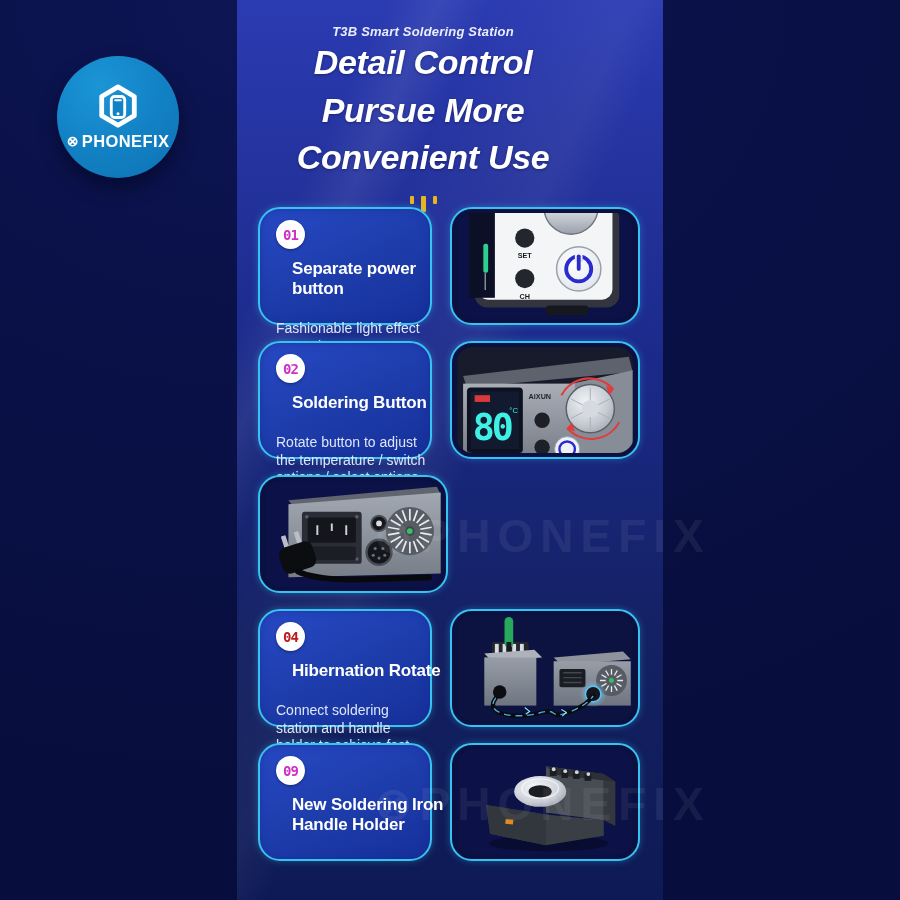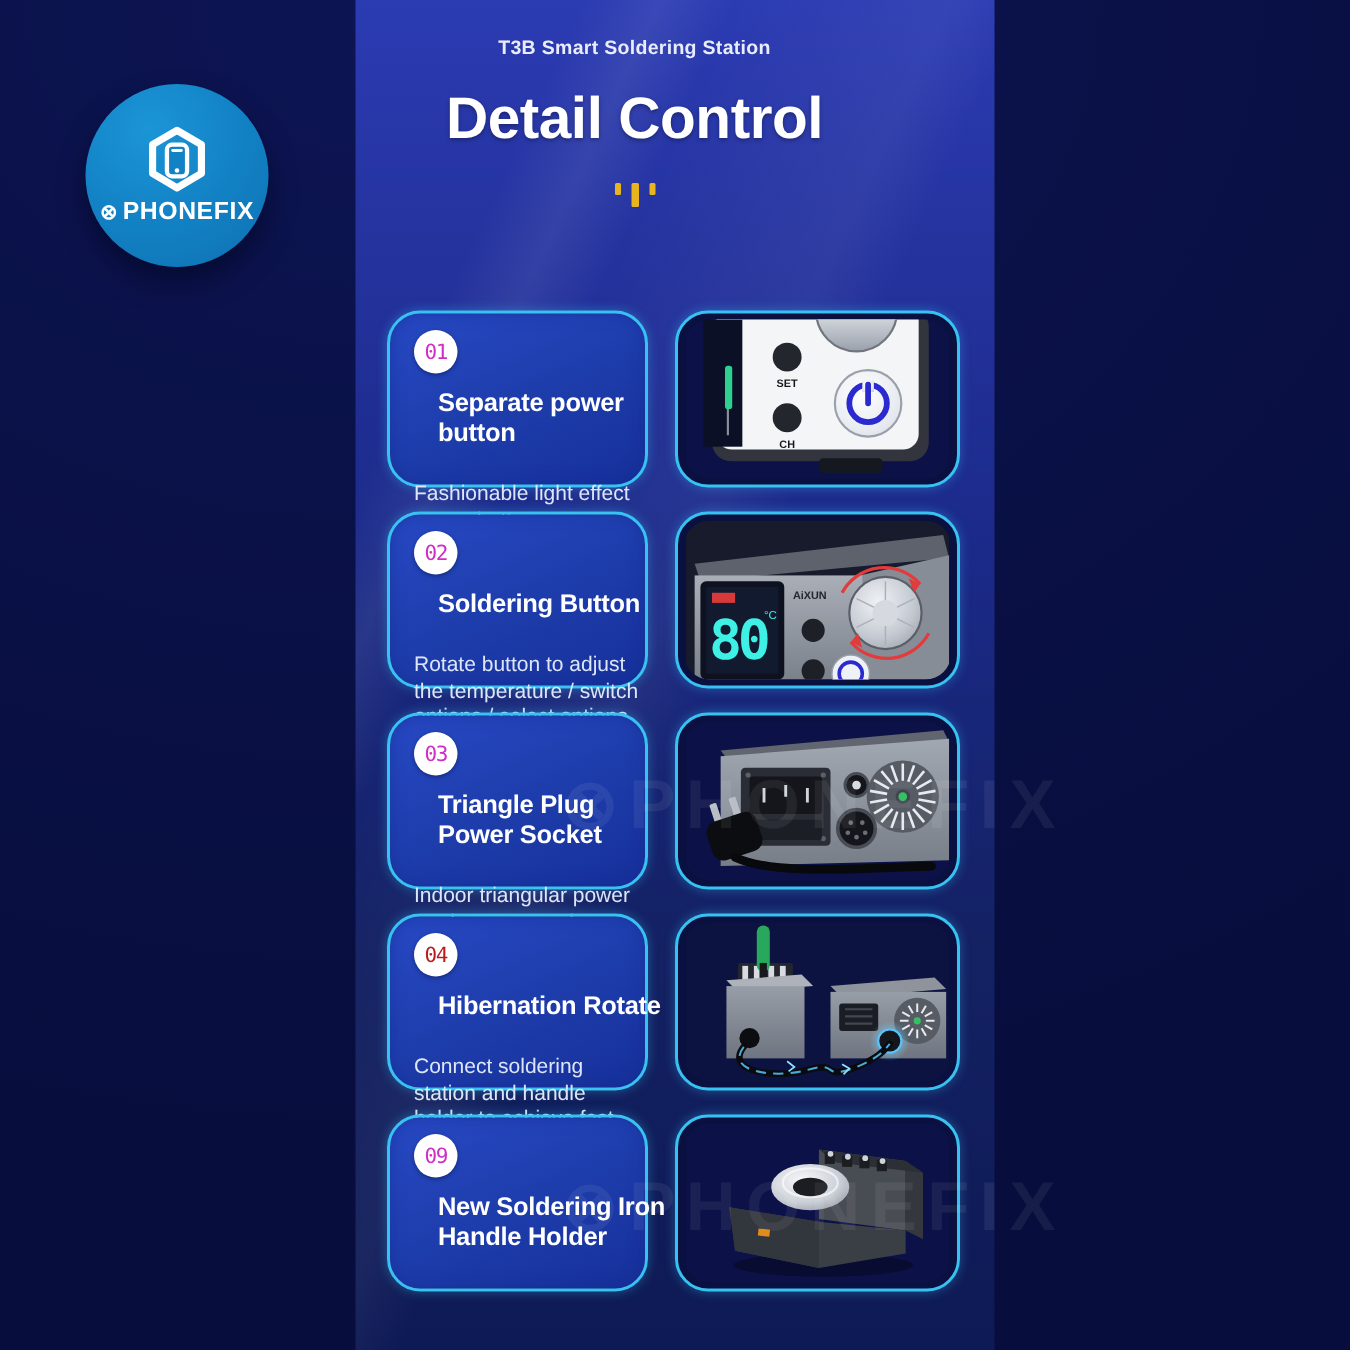--- a/index.html
+++ b/index.html
@@ -17,39 +17,39 @@
   
   .logo { position:absolute; left:57px; top:56px; width:122px; height:122px; border-radius:50%;
     background: radial-gradient(90% 90% at 35% 25%, #1b95d6 0%, #1282c5 55%, #0f74b5 100%);
     box-shadow: 0 10px 18px rgba(2,6,30,0.55);
     display:flex; flex-direction:column; align-items:center; justify-content:center; }
   .logo svg { width:46px; height:46px; margin-bottom:2px; }
   .logo-text { color:#fff; font-weight:bold; font-size:16.5px; letter-spacing:0.4px; display:flex; align-items:center; gap:3px; }
   .logo-x { font-size:14px; font-weight:bold; }
 
   
-  .header { position:absolute; left:237px; top:0; width:372px; text-align:center; color:#fff; }
+  .header { position:absolute; left:237px; top:0; width:372px; text-align:center; color:#fff;font-style:italic; }
   .eyebrow { margin-top:24px; font-size:13px; font-weight:bold; color:#e9edfb; letter-spacing:0.2px; }
-  .title { font-size:39px; font-weight:bold; letter-spacing:-0.3px; line-height:1.4; margin-top:14px; text-shadow:0 1px 3px rgba(0,0,20,0.35); }
+  .title { font-size:34px; font-weight:bold; letter-spacing:-0.3px; line-height:1.4; margin-top:0; text-shadow:0 1px 3px rgba(0,0,20,0.35); }
   .quote-icon { margin:14px auto 0; display:flex; justify-content:center; align-items:flex-start; gap:7px; height:20px; }
   .quote-icon i { display:block; background:#e9b51f; border-radius:1px; }
   .quote-icon .b1 { width:4px; height:8px; }
   .quote-icon .b2 { width:5px; height:16px; }
   .quote-icon .b3 { width:4px; height:8px; }
 
   
   .rows { position:absolute; left:258px; top:207px; width:384px; }
   .row { position:relative; display:flex; gap:18px; height:118px; margin-bottom:16px; }
   .text-card { width:174px; height:118px; border-radius:22px; border:2px solid #38c2f2;
     background: linear-gradient(155deg, #2749c4 0%, #1d3caa 55%, #16309a 100%);
     box-shadow: 0 0 7px rgba(56,194,242,0.35), inset 0 0 10px rgba(20,40,140,0.5);
     padding:11px 12px 0 16px; }
   .badge { width:29px; height:29px; border-radius:50%; background:#fff; display:flex; align-items:center; justify-content:center;
     box-shadow: 0 1px 3px rgba(0,0,30,0.4); }
-  .badge span { font-family:"DejaVu Sans Mono", monospace; font-weight:normal; font-size:14px; color:#cf2fc4; letter-spacing:-1px; }
+  .badge span { font-family:"DejaVu Sans Mono", monospace; font-weight:bold; font-size:14px; color:#cf2fc4; letter-spacing:-1px; }
   .badge.blue span { color:#b91c1c; }
   .card-title { color:#fff; font-size:17px; font-weight:bold; line-height:1.18; margin-top:10px; width:156px; letter-spacing:-0.2px;margin-left:16px; }
   .card-desc { color:#dde6f8; font-size:14px; line-height:1.25; margin-top:21px; width:152px; }
   .photo-card { width:190px; height:118px; border-radius:22px; border:2px solid #38c2f2;
     background:#0a1040; box-shadow: 0 0 7px rgba(56,194,242,0.35); padding:4px; overflow:hidden; }
   .photo-card svg { width:100%; height:100%; border-radius:17px; display:block; }
 
   .watermark { position:absolute; left:116px; top:34px; width:520px; font-size:46px; font-weight:bold;
     color:rgba(255,255,255,0.065); letter-spacing:7px; pointer-events:none; white-space:nowrap; z-index:5; }
 </style>
@@ -69,20 +69,21 @@
     <div class="logo-text">
       <span class="logo-x">⊗</span>
       <span>PHONEFIX</span>
     </div>
   </div>
 
   <div class="header">
     <div class="eyebrow">T3B Smart Soldering Station</div>
     <div class="title">
       <div>Detail Control</div>
+      <div>Pursue More Convenient Use</div>
     </div>
     <div class="quote-icon">
         <i class="b1"></i>
         <i class="b2"></i>
         <i class="b3"></i>
       </div>
   </div>
 
   <div class="rows">
 
@@ -173,27 +174,20 @@
           <circle cx="88" cy="76" r="8" fill="#1d2026"></circle>
           <circle cx="88" cy="104" r="8" fill="#1d2026"></circle>
           <circle cx="114" cy="106" r="13" fill="#eef1f5" stroke="#99a0ab"></circle>
           <circle cx="114" cy="106" r="8" fill="none" stroke="#2a2ad0" stroke-width="2.5"></circle>
         </svg>
       </div>
     </section>
 
     <section class="row">
       <div class="watermark">⊗PHONEFIX</div>
-      <div class="text-card">
-        <div class="badge">
-            <span>03</span>
-          </div>
-        <h3 class="card-title">Triangle Plug Power Socket</h3>
-        <p class="card-desc">Indoor triangular power cord power supply, socket with fuse, more safety</p>
-      </div>
       <div class="photo-card">
         <svg viewBox="0 0 182 110">
           <defs>
             <linearGradient id="body3" x1="0" y1="0" x2="0" y2="1">
               <stop offset="0" stop-color="#a2a8b1"></stop>
                 <stop offset="1" stop-color="#787e88"></stop>
             </linearGradient>
             <g id="spoke3">
                 <line x1="150" y1="29" x2="150" y2="41" stroke="#e7eaee" stroke-width="1.8"></line>
               </g>

